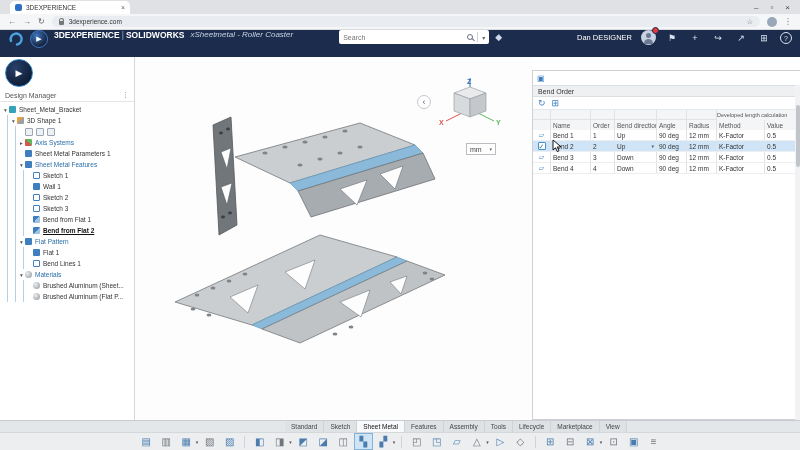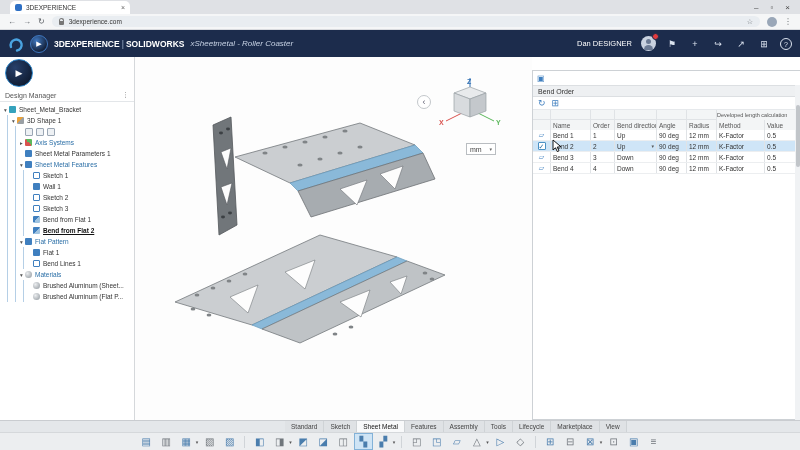--- a/index.html
+++ b/index.html
@@ -16,21 +16,21 @@
   .urlbar { position:absolute; left:0; top:14px; width:800px; height:16px; background:#f5f6f7; border-bottom:1px solid #d8dade; display:flex; align-items:center; padding:0 8px; gap:7px; }
   .navic { font-size:8px; color:#5f6368; }
   .urlpill { flex:1; height:11px; background:#e9edf1; border-radius:6px; display:flex; align-items:center; padding:0 7px; gap:5px; }
   .lock { width:5px; height:4px; background:#777; border-radius:1px; position:relative; margin-top:2px; flex:none; }
   .lock::before { content:""; position:absolute; width:3px; height:3px; border:1px solid #777; border-bottom:none; border-radius:3px 3px 0 0; top:-3px; left:0; }
   .urltext { font-size:6.5px; color:#333; }
   .star { font-size:7px; color:#5f6368; margin-left:auto; }
   .bprofile { width:10px; height:10px; border-radius:50%; background:#9aa7b8; }
 
   
-  .appheader { position:absolute; left:0; top:30px; width:800px; height:27px; background:#1c2c4c; display:flex; align-items:center; padding:0 8px; gap:6px; }
+  .appheader { position:absolute; left:0; top:30px; width:800px; height:27px; background:#1c2c4c; display:flex; align-items:flex-start; padding:0 8px; gap:6px; }
   .dslogo { width:16px; height:16px; flex:none; }
   .compass { width:18px; height:18px; border-radius:50%; background:radial-gradient(circle at 35% 30%, #3f78c0, #16243e 70%); border:1px solid #3f78c0; color:#fff; font-size:7px; display:flex; align-items:center; justify-content:center; flex:none; }
   .brand { font-size:8.5px; color:#fff; font-weight:bold; white-space:nowrap; }
   .brand .sep { color:#9fb0cc; font-weight:normal; padding:0 2px; }
   .apptitle { font-size:8px; color:#c7d2e4; white-space:nowrap;font-style:italic; }
   .searchwrap { margin-left:40px; display:flex; align-items:center; gap:6px; }
   .searchpill { width:150px; height:14px; background:#fff; border-radius:2px; display:flex; align-items:center; padding:0 4px; gap:4px; }
   .searchpill input { border:none; outline:none; flex:1; font-size:7px; font-family:"Liberation Sans",sans-serif; color:#333; background:transparent; min-width:0; }
   .mag { width:6px; height:6px; border:1.2px solid #6a7widt0; border:1.2px solid #6a7080; border-radius:50%; position:relative; flex:none; }
   .mag::after { content:""; position:absolute; width:4px; height:1.2px; background:#6a7080; transform:rotate(45deg); right:-3px; bottom:-1px; }
@@ -142,20 +142,29 @@
 
   <div class="appheader">
     <svg class="dslogo" viewBox="0 0 16 16">
       <path d="M3 11 A5.5 5.5 0 1 1 9 14.5" stroke="#4aa3e0" fill="none" stroke-width="2.4" stroke-linecap="round"></path>
     </svg>
     <span class="compass">▶</span>
     <span class="brand">
       <span>3DEXPERIENCE</span><span class="sep">|</span><span>SOLIDWORKS</span>
     </span>
     <span class="apptitle">xSheetmetal - Roller Coaster</span>
+    <div class="searchwrap">
+      <div class="searchpill">
+        <input placeholder="Search" style="">
+        <span class="mag"></span>
+        <span class="sdiv"></span>
+        <span class="schev">▾</span>
+      </div>
+      <span class="tagic">◆</span>
+    </div>
     <div class="hright">
       <span class="uname">Dan DESIGNER</span>
       <span class="avatar">
           <span class="badge"></span>
         </span>
       <span class="hic">⚑</span>
       <span class="hic">+</span>
       <span class="hic">↪</span>
       <span class="hic">↗</span>
       <span class="hic">⊞</span>

